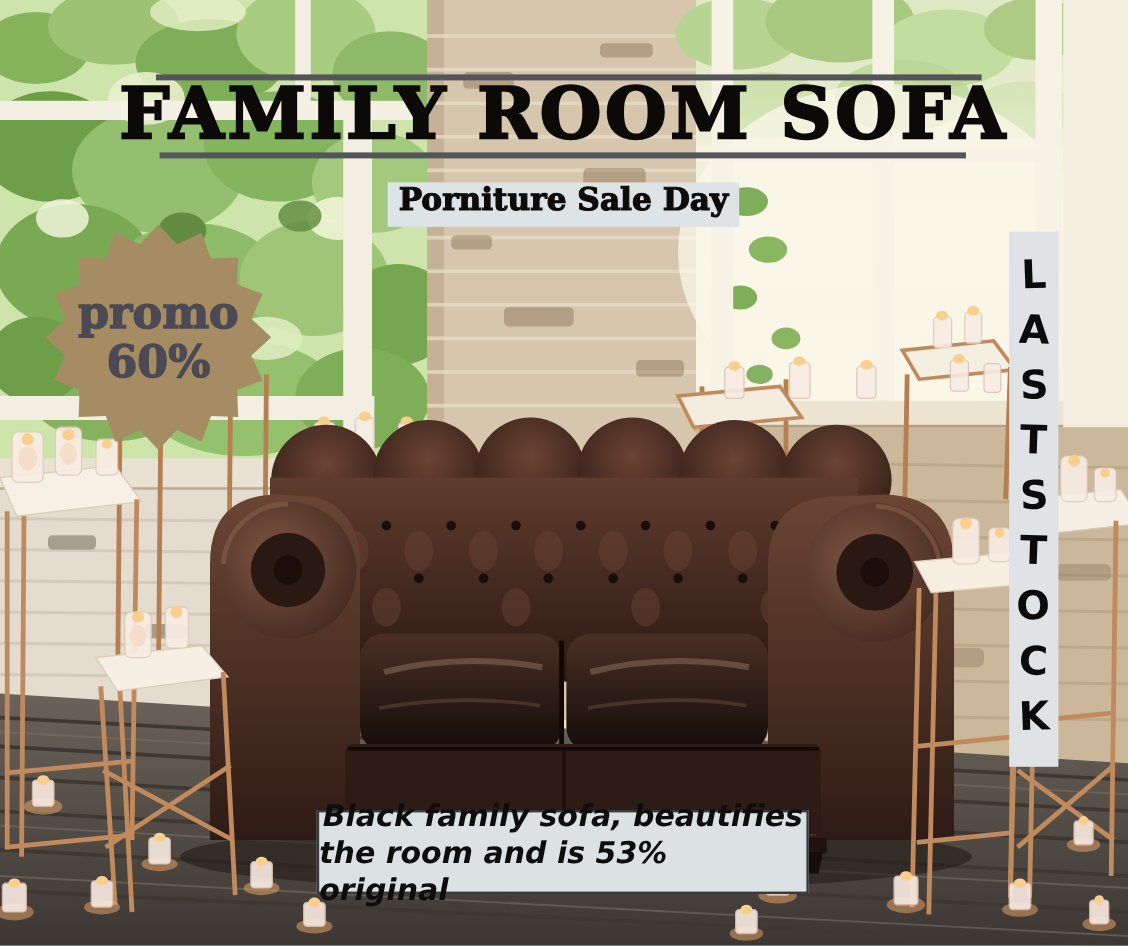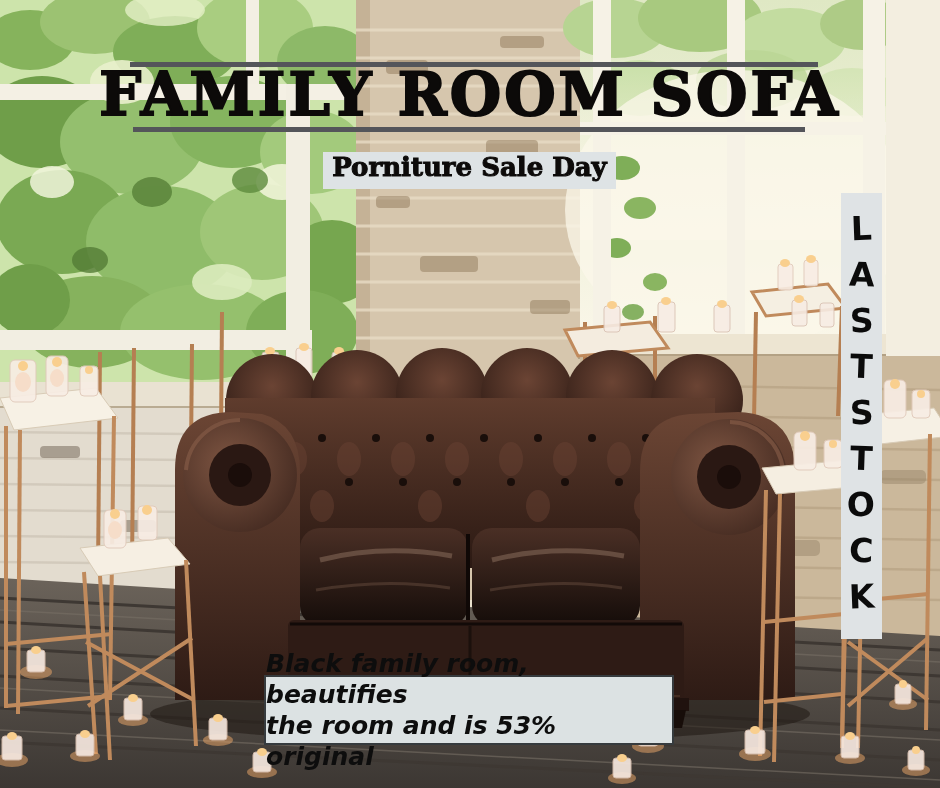--- a/index.html
+++ b/index.html
@@ -475,31 +475,35 @@
   </div>
 
   <div class="rule rule-top"></div>
   <h1 class="title" style="margin:0;">FAMILY ROOM SOFA</h1>
   <div class="rule rule-bottom"></div>
 
   <div class="subtitle">
     <span>Porniture Sale Day</span>
   </div>
 
+  <div class="badge">
+    <div>promo</div>
+    <div>60%</div>
+  </div>
 
   <div class="laststock">
     <span>L</span>
     <span>A</span>
     <span>S</span>
     <span>T</span>
     <span>S</span>
     <span>T</span>
     <span>O</span>
     <span>C</span>
     <span>K</span>
   </div>
 
   <div class="caption">
-    <div>Black family room, beautifies</div>
+    <div>Black family sofa, beautifies</div>
     <div>the room and is 53% original</div>
   </div>
 
 </div>
 
 </body></html>

